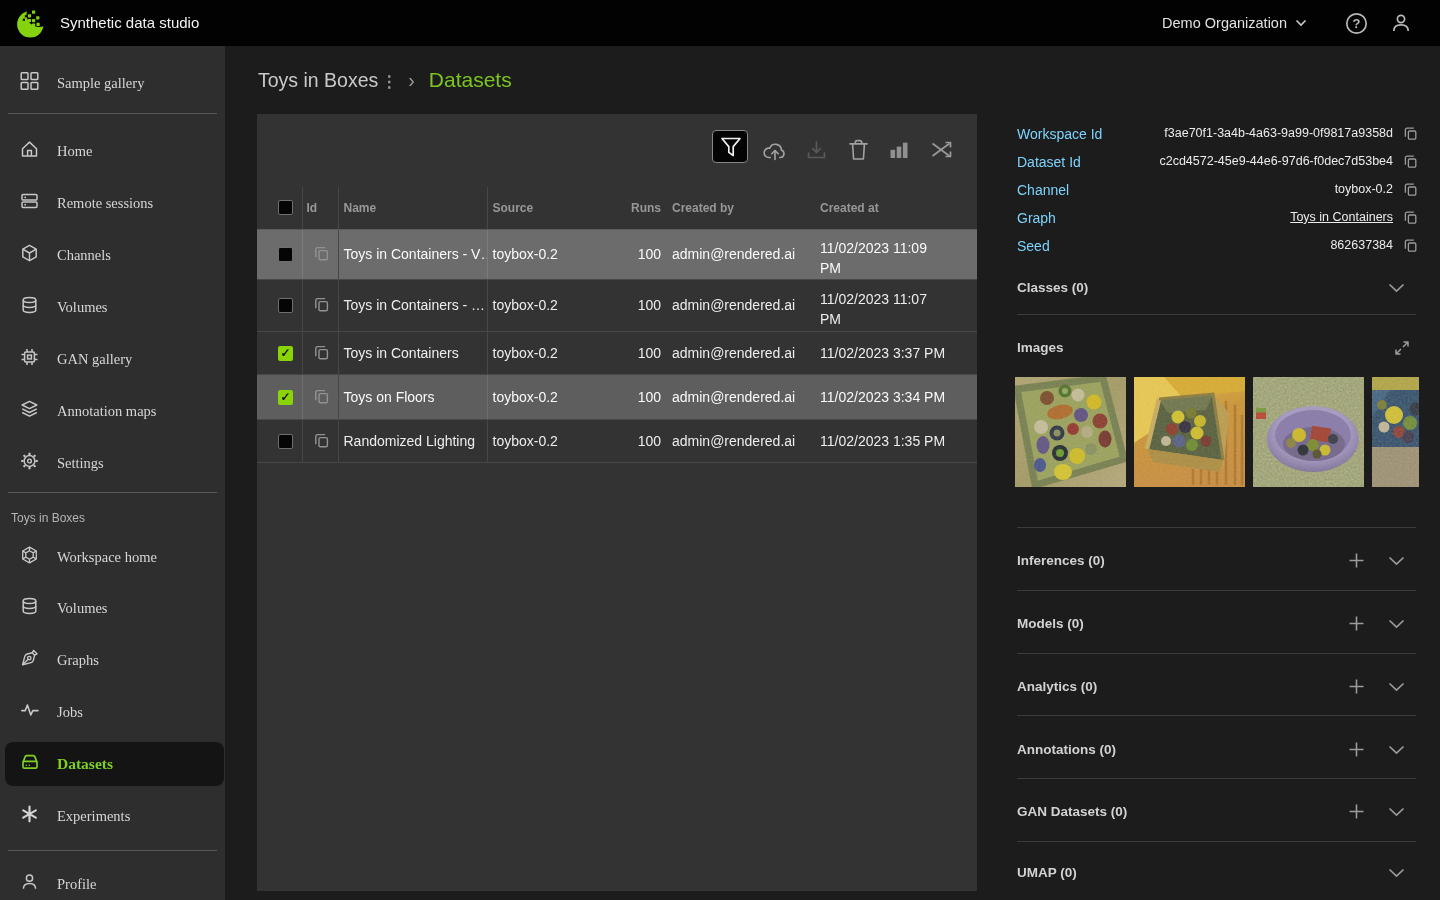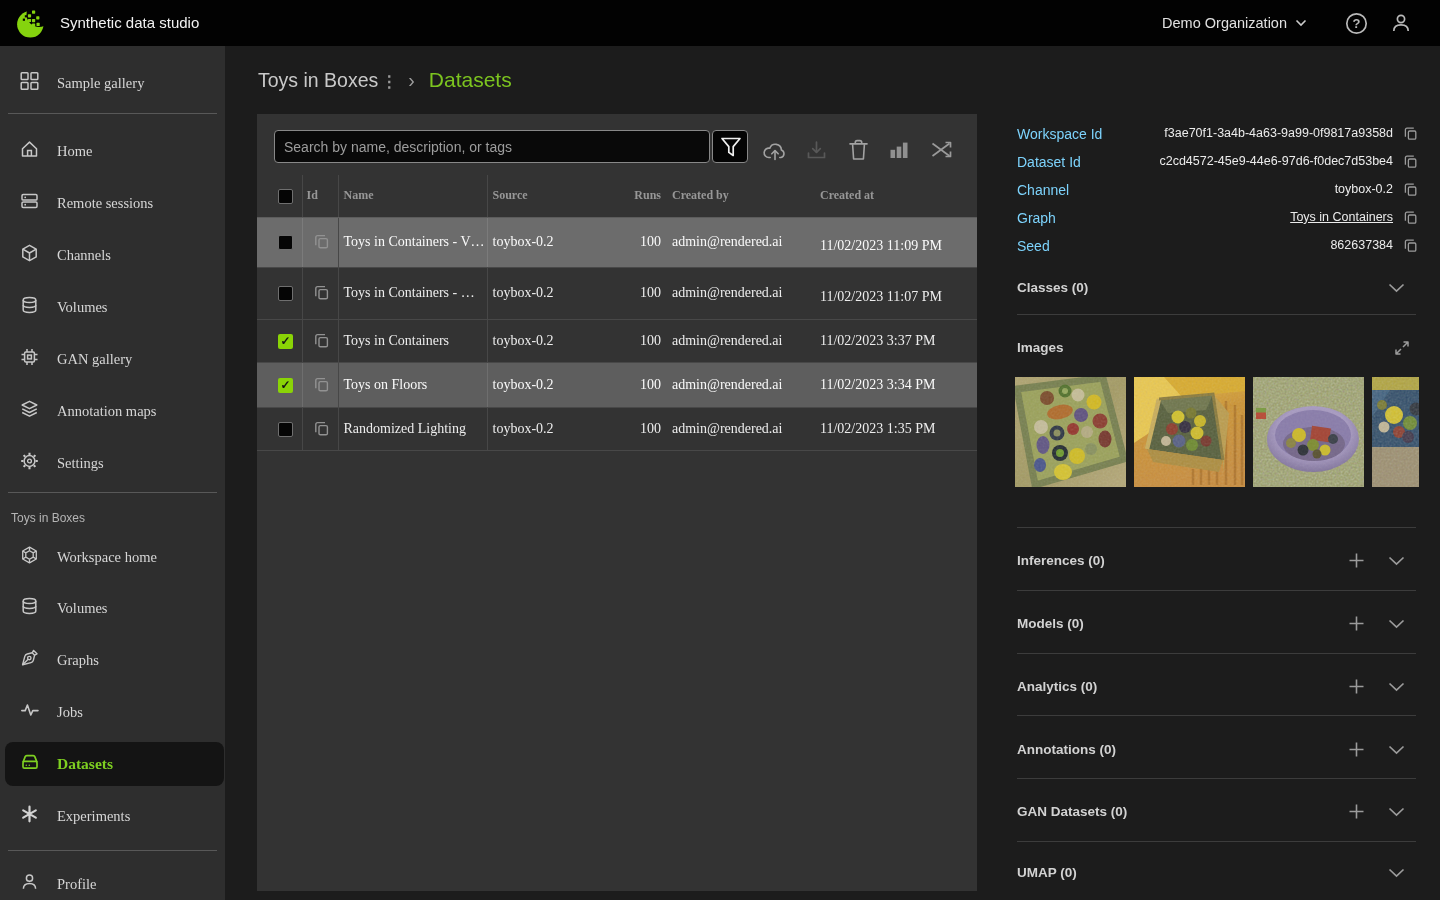--- a/index.html
+++ b/index.html
@@ -29,22 +29,22 @@
   #crumb { position:absolute; top:68px; left:258px; color:#c9c9c9; font-size:19.5px; white-space:nowrap; }
   #card { position:absolute; left:257px; top:114px; width:720px; height:777px; background:#333333; }
 
   #searchbox { position:absolute; left:17px; top:16px; width:436px; height:33px;
     background:#090909; border:1px solid #888; border-radius:4px; }
   #searchbox span { position:absolute; left:9px; top:8px; color:#9d9d9d; font-size:14px; }
   #filterbtn { position:absolute; left:455px; top:16px; width:36px; height:33px;
     background:#040404; border:1px solid #888; border-radius:4px; }
 
   
-  table#tbl { position:absolute; left:0; top:61px; width:720px; border-collapse:collapse;
-    table-layout:fixed;font-family:Liberation Serif, serif; }
+  table#tbl { position:absolute; left:0; top:73px; width:720px; border-collapse:collapse;
+    table-layout:fixed; }
   #tbl th { height:42px; color:#979797; font-size:12px; text-align:left; font-weight:bold;
     border-bottom:1px solid #5c5c5c; }
   #tbl td { font-size:14px; color:#ededed; border-bottom:1px solid #484848; }
   #tbl .cdiv { border-right:1px solid rgba(255,255,255,0.10); }
   #tbl tr.g1 td { background:#6c6c6c; color:#fafafa; }
   #tbl tr.g2 td { background:#5e5e5e; color:#fafafa; }
   .ck { display:inline-block; width:15px; height:15px; background:#050505;
     border:1.5px solid #6f6f6f; border-radius:2px; vertical-align:middle; }
   .ckg { display:inline-block; width:15px; height:15px; border-radius:2px; vertical-align:middle;
     background:#8ad406; text-align:center; color:#151515; font-weight:bold; font-size:12px; line-height:15px; }
@@ -224,23 +224,20 @@
       <circle cx="9.5" cy="5.7" r="3.1"></circle>
       <path d="M3.4 16.2 Q3.4 10.9 9.5 10.9 Q15.6 10.9 15.6 16.2"></path>
     </svg></span>
       <span class="lb">Profile</span>
   </div>
 </div>
 
 <div id="crumb">Toys in Boxes<span style="color:#9a9a9a;font-size:16px;font-weight:bold;letter-spacing:0;margin-left:3px">⋮</span><span style="color:#9e9e9e;margin:0 14px 0 11px">›</span><span style="color:#7cc41f;font-size:21px">Datasets</span></div>
 
 <div id="card">
-  <div id="searchbox">
-      <span>Search by name, description, or tags</span>
-    </div>
   <div id="filterbtn">
     <svg style="position:absolute;left:7px;top:5px" width="22" height="23" viewBox="0 0 22 23" fill="none" stroke="#f0f0f0" stroke-width="1.7" stroke-linejoin="round">
       <path d="M2 2.5 H20 L13.2 10.6 V19.5 L8.8 16.4 V10.6 Z"></path>
     </svg>
   </div>
   
   <svg class="abs" style="left:506px;top:26px" width="26" height="22" viewBox="0 0 26 22" fill="none" stroke="#a2a2a2" stroke-width="1.6">
     <path d="M7.2 17.5 H5.9 A4.7 4.7 0 1 1 6.8 8.2 A6 6 0 0 1 18.4 9.9 A4 4 0 0 1 18 17.5 H16.8" stroke-linecap="round"></path>
     <path d="M12 19.5 V11" stroke-linecap="round"></path>
     <path d="M8.8 13.8 L12 10.6 L15.2 13.8" stroke-linecap="round" stroke-linejoin="round"></path>

